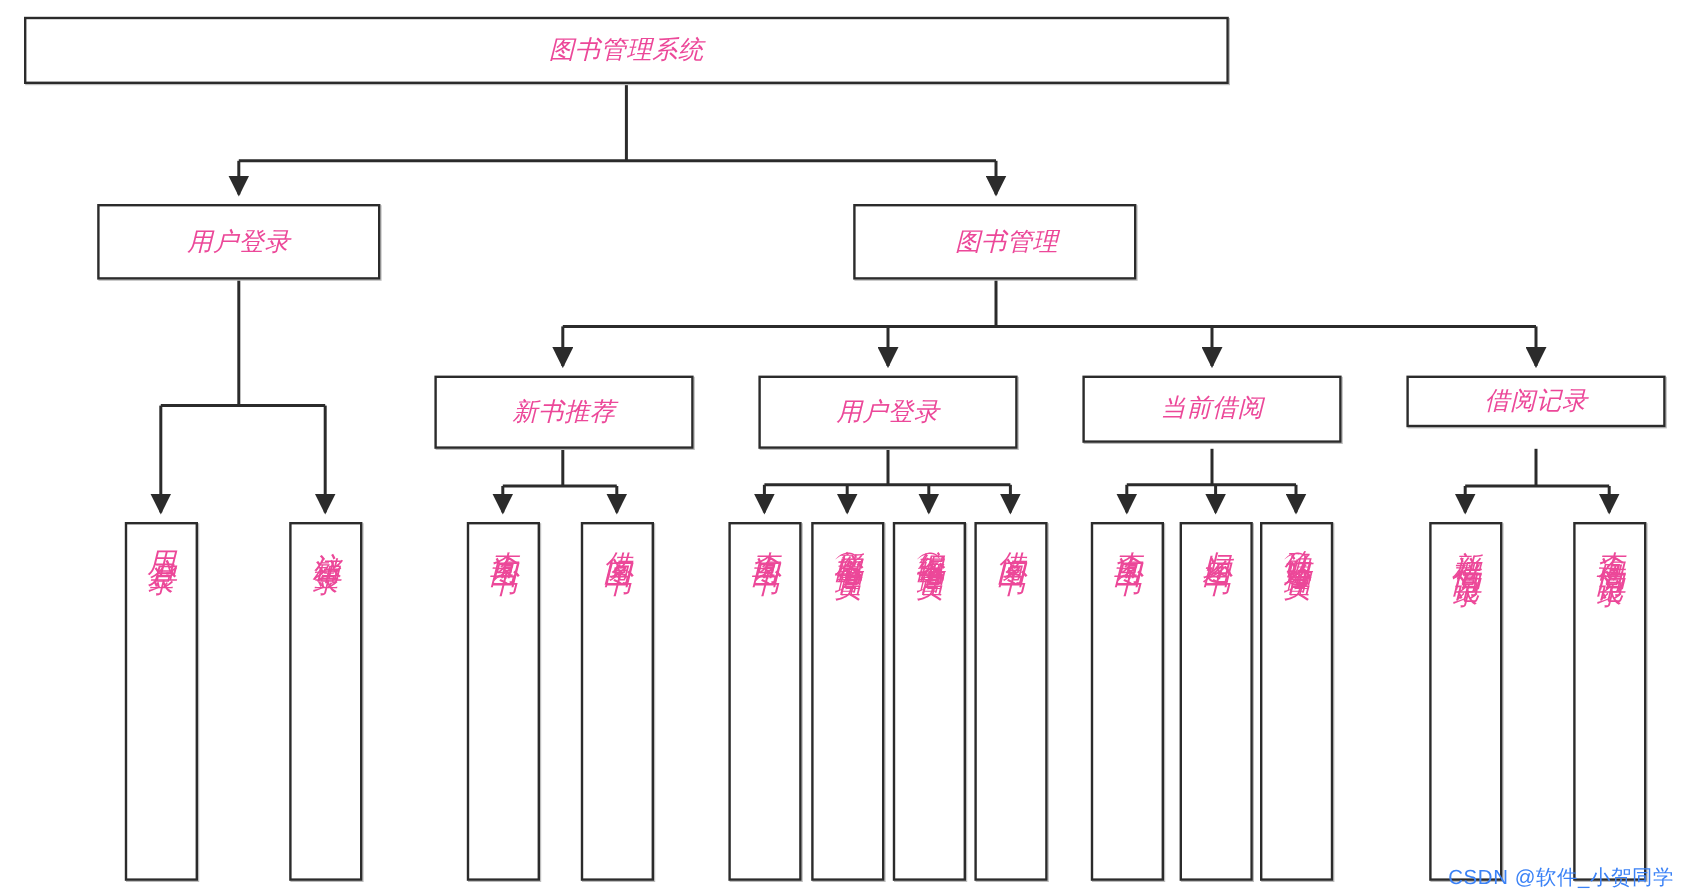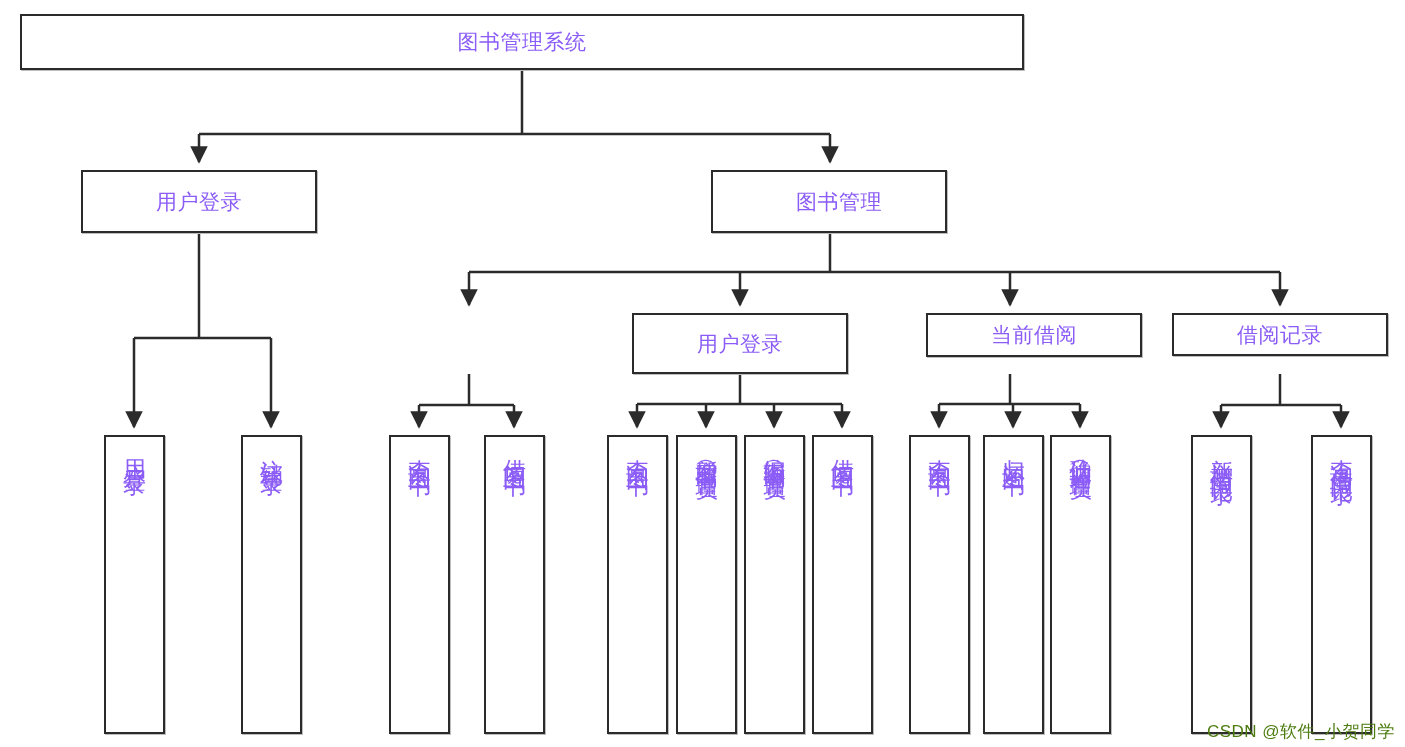--- a/index.html
+++ b/index.html
@@ -30,24 +30,25 @@
     box-sizing: border-box;
     background: #ffffff;
     border: 2px solid #2b2b2b;
     display: flex;
     align-items: center;
     justify-content: center;
     z-index: 2;
     box-shadow: 1px 1px 0 #bdbdbd;
   }
   .node .label {
-    color: #8b5cf6;
+    color: #ec4899;
     line-height: 1.12;
     text-align: center;
     white-space: pre;
+    font-style: italic;
   }
   .node.h .label {
     font-size: 21px;
     letter-spacing: 0.5px;
   }
   .node.v {
     align-items: flex-start;
     justify-content: center;
     padding-top: 4px;
   }
@@ -62,21 +63,21 @@
   }
   .node.v.tall .label {
     font-size: 22px;
     letter-spacing: 3px;
   }
   .watermark {
     position: absolute;
     right: 10px;
     bottom: 4px;
     font-size: 17px;
-    color: #4d7c0f;
+    color: #3b82f6;
     z-index: 5;
     letter-spacing: 0.5px;
     white-space: nowrap;
   }
 </style>
 </head>
 <body>
 
 <div id="canvas">
 
@@ -134,24 +135,27 @@
     <span class="label">图书管理系统</span>
   </div>
 
   <div class="node h" id="node-user-login" style="left: 81px; top: 170px; width: 236px; height: 63px;">
     <span class="label">用户登录</span>
   </div>
   <div class="node h" id="node-book-manage" style="left: 711px; top: 170px; width: 236px; height: 63px; padding-left: 20px;">
     <span class="label">图书管理</span>
   </div>
 
+  <div class="node h" id="node-new-book-rec" style="left: 362px; top: 313px; width: 216px; height: 61px;">
+    <span class="label">新书推荐</span>
+  </div>
   <div class="node h" id="node-book-borrow" style="left: 632px; top: 313px; width: 216px; height: 61px;">
     <span class="label">用户登录</span>
   </div>
-  <div class="node h" id="node-current-borrow" style="left: 902px; top: 313px; width: 216px; height: 44px; margin-left: 24px;">
+  <div class="node h" id="node-current-borrow" style="left: 902px; top: 313px; width: 216px; height: 56px;">
     <span class="label">当前借阅</span>
   </div>
   <div class="node h" id="node-borrow-record" style="left: 1172px; top: 313px; width: 216px; height: 43px;">
     <span class="label">借阅记录</span>
   </div>
 
   <div class="node v" id="node-leaf-0" style="left: 104px; top: 435px; width: 61px; height: 299px;">
     <span class="label">用户登录</span>
   </div>
   <div class="node v" id="node-leaf-1" style="left: 241px; top: 435px; width: 61px; height: 299px;">

